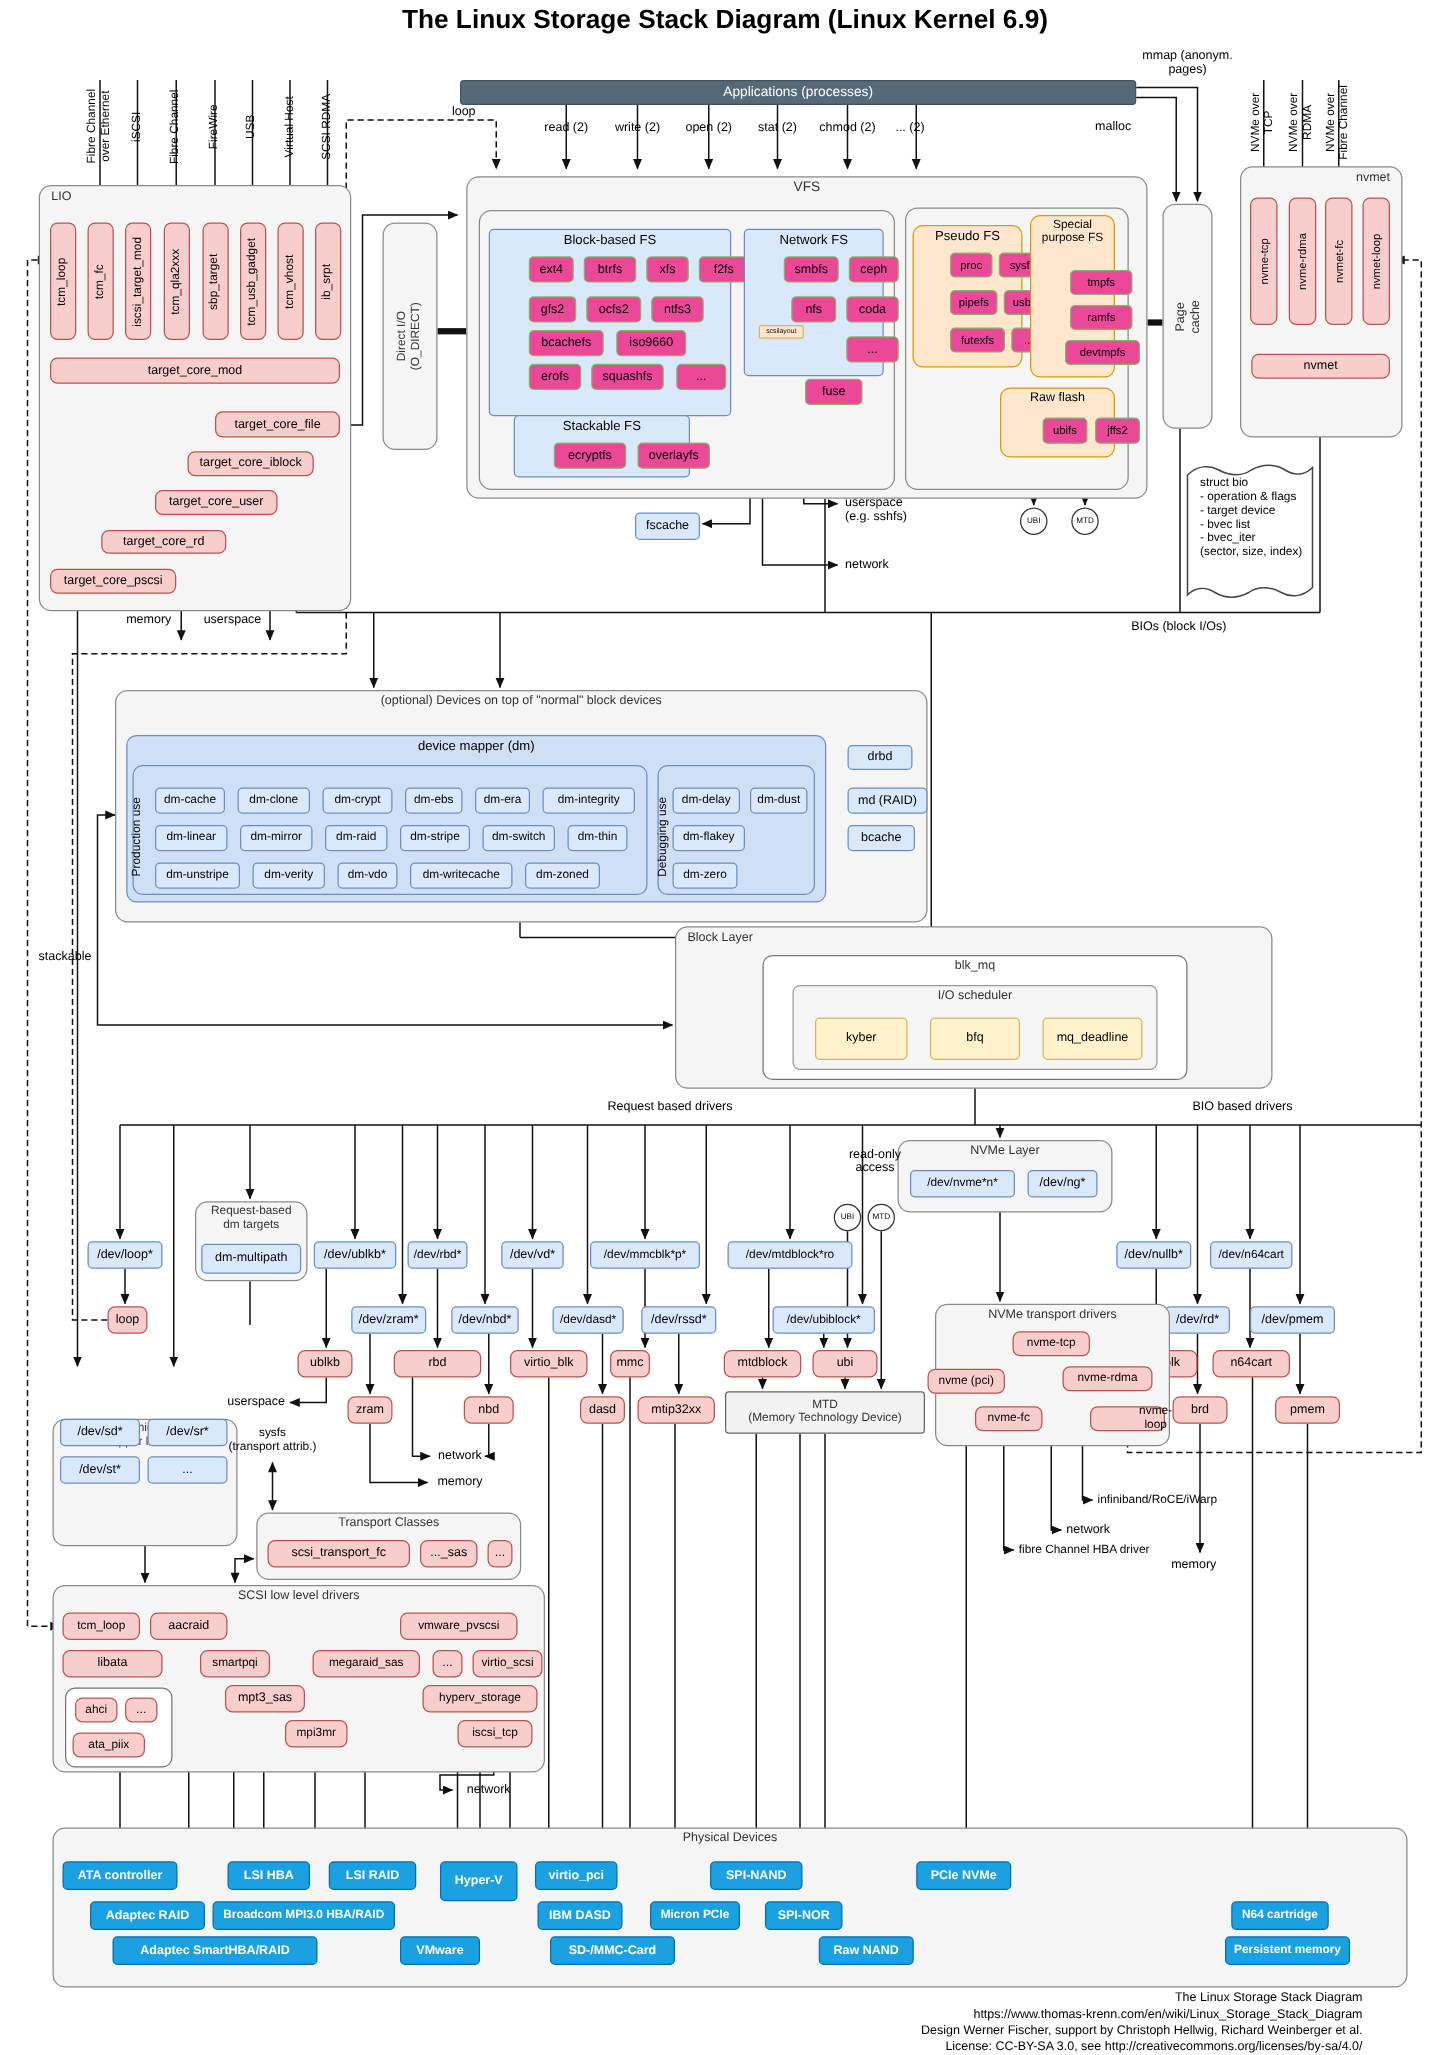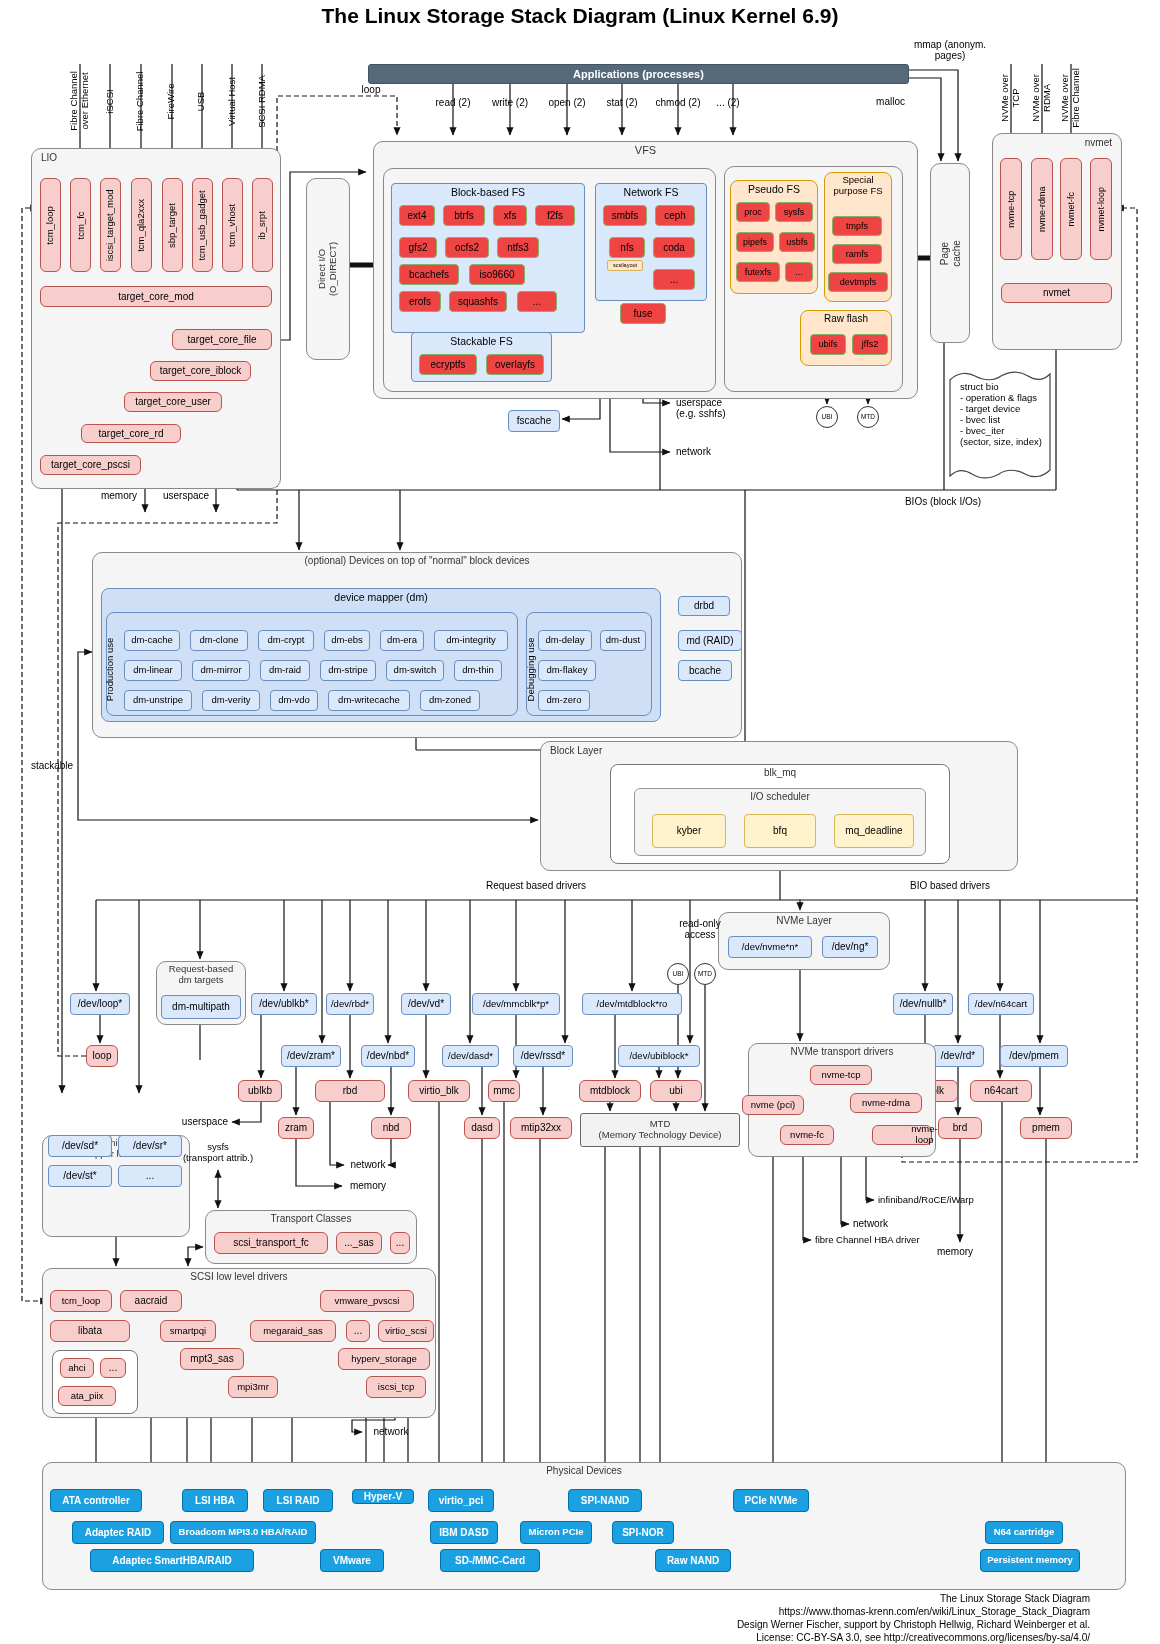--- a/index.html
+++ b/index.html
@@ -7,26 +7,26 @@
   #wires{position:absolute;left:0;top:0;z-index:1;}
   .node{position:absolute;display:flex;align-items:center;justify-content:center;
         font:10px "Liberation Sans",sans-serif;color:#000;box-sizing:border-box;
         text-align:center;line-height:1.15;z-index:2;}
   .node.top{align-items:flex-start;padding-top:2px;}
   .node.topleft{align-items:flex-start;justify-content:flex-start;padding:3px 0 0 9px;text-align:left;}
   .node.topright{align-items:flex-start;justify-content:flex-end;padding:3px 9px 0 0;text-align:right;}
   .rot{transform:rotate(-90deg);white-space:nowrap;}
   .k-red,.k-redv{background:#f8cecc;border:1px solid #b85450;border-radius:6px;}
   .k-blue{background:#dae8fc;border:1px solid #6c8ebf;border-radius:4px;}
-  .k-green{background:#ef4444;border:1px solid #82b366;border-radius:4px;}
+  .k-green{background:#ec4899;border:1px solid #82b366;border-radius:4px;margin-left:24px;}
   .k-orange{background:#ffe6cc;border:1px solid #d79b00;border-radius:8px;}
   .k-yellow{background:#fff2cc;border:1px solid #d6b656;border-radius:4px;}
   .k-tiny{background:#ffe6cc;border:1px solid #d6b656;border-radius:2px;font-size:5.5px;}
   .k-cyan{background:#1ba1e2;border:1px solid #006eaf;border-radius:4px;color:#fff;font-weight:bold;}
-  .k-dark{background:#56697b;border:1px solid #415261;border-radius:3px;color:#fff;font-weight:bold;font-size:11px;}
+  .k-dark{background:#56697b;border:1px solid #415261;border-radius:3px;color:#fff;font-weight:normal;font-size:11px;}
   .k-cont{background:#f5f5f5;border:1px solid #8a8a8a;border-radius:10px;color:#333;}
   .k-white{background:#fff;border:1px solid #777;border-radius:8px;color:#333;}
   .k-dmblue{background:#cfe0f6;border:1px solid #6c8ebf;border-radius:8px;}
   .k-sub{background:#cfe0f6;border:1px solid #6c8ebf;border-radius:8px;}
   .k-sched{background:#f5f5f5;border:1px solid #999;border-radius:6px;color:#333;}
   .k-mtd{background:#f2f2f2;border:1px solid #666;border-radius:3px;color:#333;}
   .k-circ{background:#fff;border:1px solid #333;border-radius:50%;font-size:6.5px;}
   .k-txt,.k-rtxt,.k-note{background:none;border:none;}
   .k-note{align-items:flex-start;justify-content:flex-start;text-align:left;}
   .ta-l{justify-content:flex-start;text-align:left;}
@@ -576,21 +576,21 @@
       </div>
       <div class="node k-yellow" style="left: 744px; top: 814px; width: 72px; height: 34px;">
         <span>bfq</span>
       </div>
       <div class="node k-yellow" style="left: 834px; top: 814px; width: 80px; height: 34px;">
         <span>mq_deadline</span>
       </div>
       <div class="node k-txt" style="left: 466px; top: 880px; width: 140px; height: 12px;">
         <span>Request based drivers</span>
       </div>
-      <div class="node k-txt" style="left: 890px; top: 880px; width: 120px; height: 12px; text-align: right;">
+      <div class="node k-txt" style="left: 934px; top: 880px; width: 120px; height: 12px; text-align: right;">
         <span>BIO based drivers</span>
       </div>
       <div class="node k-cont top" style="left: 156px; top: 961px; width: 90px; height: 64px; font-size: 9.5px;">
         <span>Request-based<br>dm targets</span>
       </div>
       <div class="node k-blue" style="left: 161px; top: 995px; width: 80px; height: 24px;">
         <span>dm-multipath</span>
       </div>
       <div class="node k-blue" style="left: 70px; top: 993px; width: 60px; height: 22px;">
         <span>/dev/loop*</span>
@@ -831,21 +831,21 @@
       </div>
       <div class="node k-cyan" style="left: 50px; top: 1489px; width: 92px; height: 23px;">
         <span>ATA controller</span>
       </div>
       <div class="node k-cyan" style="left: 182px; top: 1489px; width: 66px; height: 23px;">
         <span>LSI HBA</span>
       </div>
       <div class="node k-cyan" style="left: 263px; top: 1489px; width: 70px; height: 23px;">
         <span>LSI RAID</span>
       </div>
-      <div class="node k-cyan" style="left: 352px; top: 1489px; width: 62px; height: 15px; text-align: center;">
+      <div class="node k-cyan" style="left: 352px; top: 1489px; width: 62px; height: 32px; text-align: center;">
         <span>Hyper-V</span>
       </div>
       <div class="node k-cyan" style="left: 428px; top: 1489px; width: 66px; height: 23px;">
         <span>virtio_pci</span>
       </div>
       <div class="node k-cyan" style="left: 568px; top: 1489px; width: 74px; height: 23px;">
         <span>SPI-NAND</span>
       </div>
       <div class="node k-cyan" style="left: 733px; top: 1489px; width: 76px; height: 23px;">
         <span>PCIe NVMe</span>

